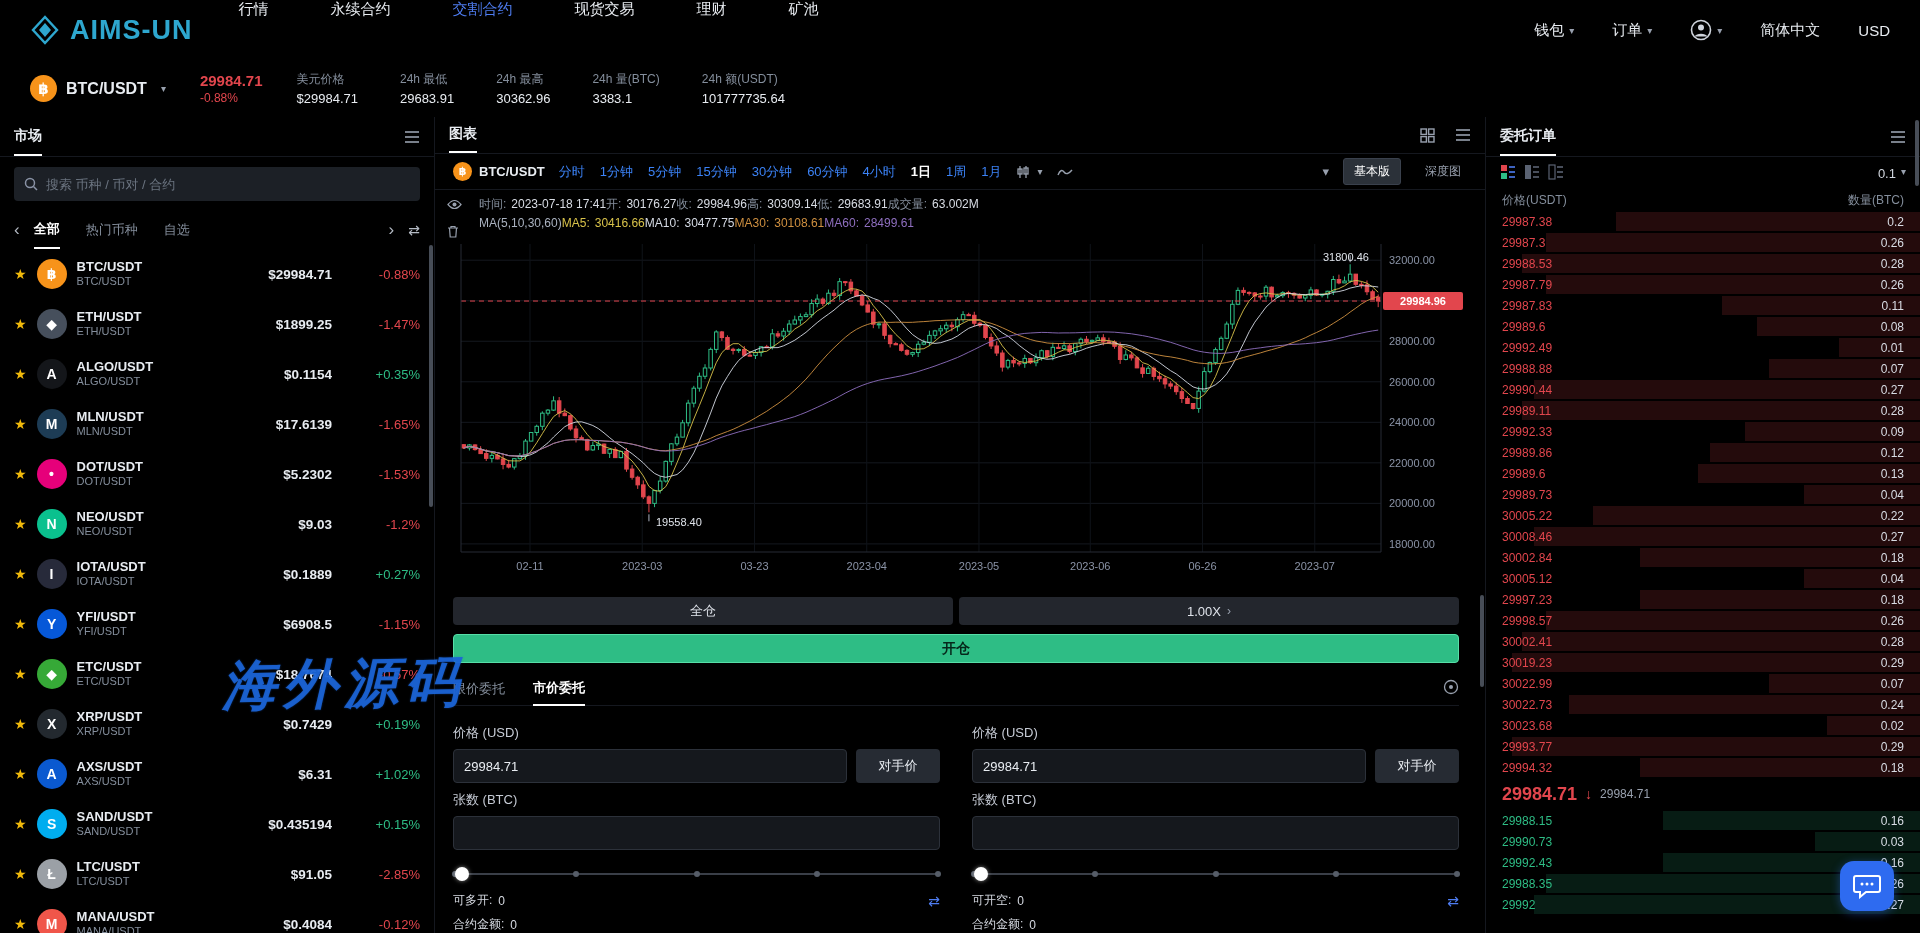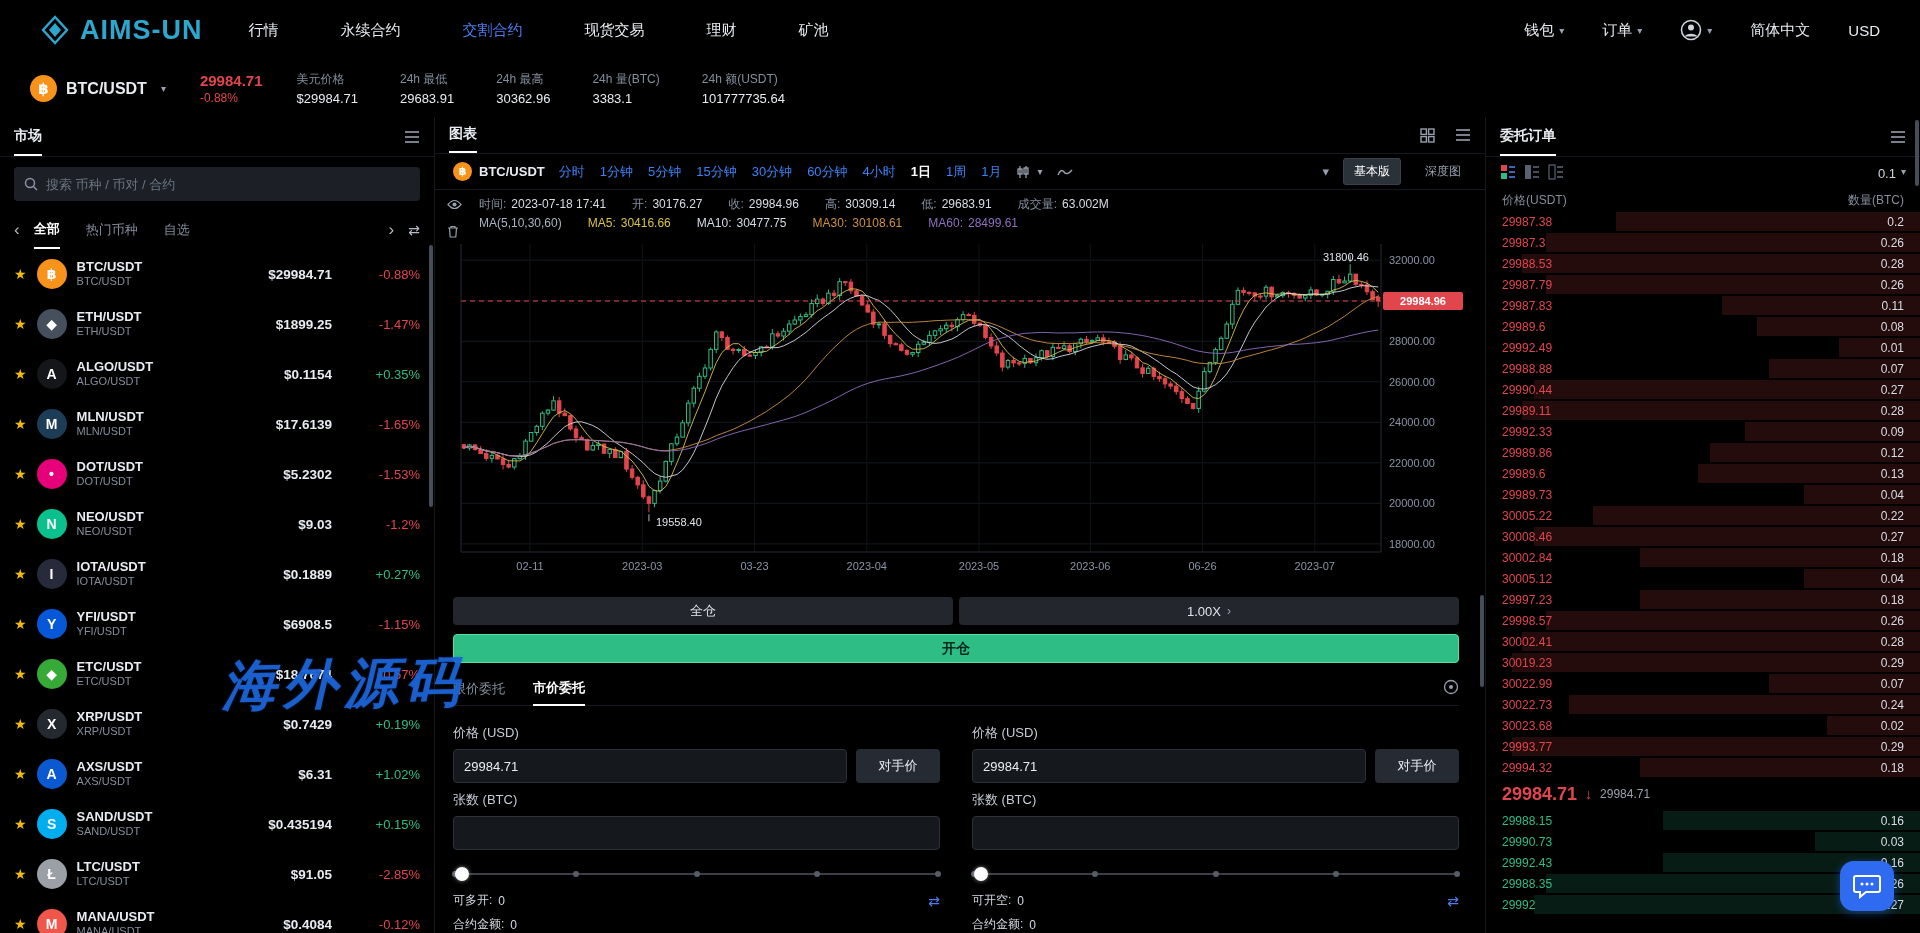--- a/index.html
+++ b/index.html
@@ -5,21 +5,21 @@
 *{margin:0;padding:0;box-sizing:border-box}
 html,body{width:1920px;height:933px;overflow:hidden}
 body{background:#000;color:#e8ecf1;font-family:"Liberation Sans","DejaVu Sans",sans-serif;font-size:13px;position:relative}
 :root{--up:#2ebd85;--down:#e2464d;--accent:#4e7cf0;--muted:#848e9c;--pb:#15181f}
 .spacer{flex:1}
 [data-interactable="true"]{cursor:pointer}
 .up{color:var(--up)!important}.down{color:var(--down)!important}
 .chev{font-size:10px;color:#98a0ae;margin-left:5px}
 
 
-.navbar{height:60px;display:flex;align-items:center;padding:0 40px}
+.navbar{height:60px;display:flex;padding:0 30px}
 .logo{display:flex;align-items:center;gap:10px;margin-right:46px}
 .brand{font-size:27px;font-weight:bold;color:#2ea7cf;letter-spacing:1px}
 .nav{display:flex;gap:62px;font-size:15px}
 .nav-item{color:#e8ecf1}
 .nav-item.active{color:var(--accent)}
 .nav-right{margin-left:auto;display:flex;align-items:center;gap:38px;font-size:15px}
 .nav-drop{display:flex;align-items:center}
 
 
 .ticker{height:57px;display:flex;align-items:center;padding:0 30px;gap:34px}
@@ -73,21 +73,21 @@
 .pair-badge{display:flex;align-items:center;gap:7px;font-size:13px}
 .pair-badge .mini-coin{width:19px;height:19px;border-radius:50%;background:#f7931a;color:#fff;font-size:11px;font-weight:bold;display:flex;align-items:center;justify-content:center}
 .tf-list{display:flex;gap:15px}
 .tf{color:#3b82f6;font-size:13px}
 .tf.active{color:#fff;font-weight:bold}
 .tool-ic{display:flex;align-items:center;gap:3px;color:#98a0ae}
 .view-btn{background:transparent;border:0;color:#98a0ae;font-size:12px;padding:4px 10px;border-radius:3px;font-family:inherit}
 .view-btn.active{background:#2b3139;color:#fff;border:1px solid #3a414d}
 .chart-info{position:relative;padding:5px 14px 3px 44px;border-bottom:0;font-size:12px;line-height:19px}
 .side-tools{position:absolute;left:12px;top:7px;display:flex;flex-direction:column;gap:9px}
-.info-line{display:flex;gap:26px;flex-wrap:nowrap;white-space:nowrap}
+.info-line{display:flex;gap:0;flex-wrap:nowrap;white-space:nowrap}
 .lbl{color:var(--muted)}
 .val{color:#d8dce4}
 .pairline{display:inline-flex;gap:5px}
 .ma-group{color:#aab2c0}
 .ma-pair{display:inline-flex;gap:5px}
 .chart-box{padding:2px 8px 0 16px}
 
 
 .trade-panel{padding:10px 26px 0 18px}
 .lev-row{display:flex;gap:6px}

